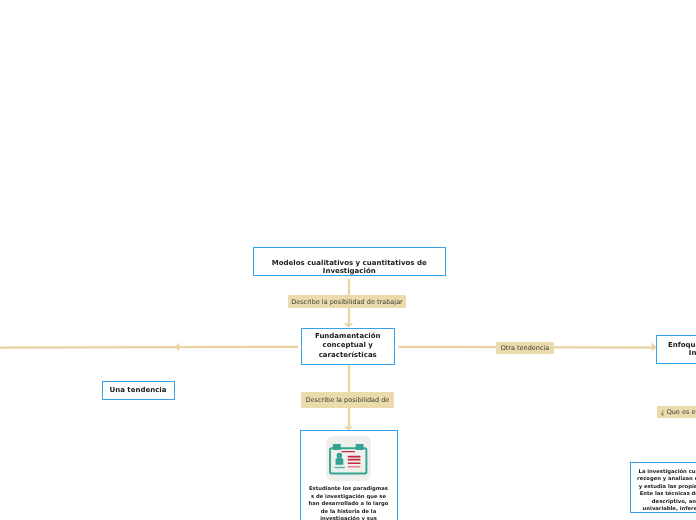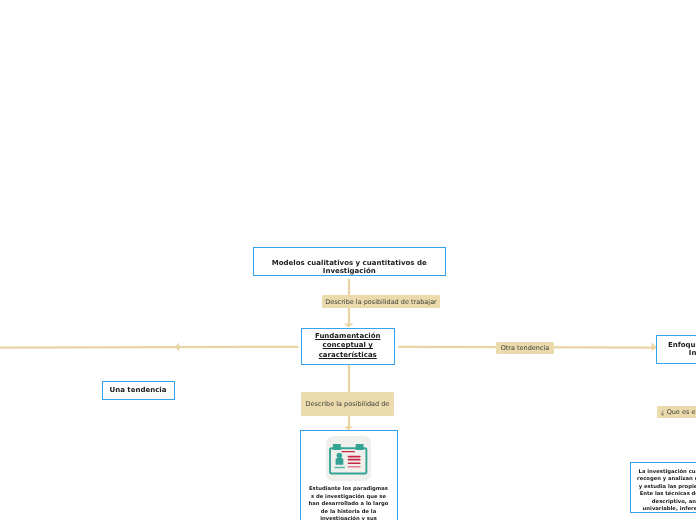--- a/index.html
+++ b/index.html
@@ -34,41 +34,41 @@
 
       <line x1="349.0" y1="364" x2="349.0" y2="427.2"></line>
       <polygon points="343.8,426.5 353.0,426.5 348.6,430.2" stroke="none"></polygon>
     </g>
   </svg>
 
   <div class="node" style="left:253px;top:247px;width:192.5px;height:28.5px;padding:12px 14px 0;">
     <span class="t" style="line-height:8.6px;">Modelos cualitativos y cuantitativos de Investigación</span>
   </div>
 
-  <div class="lbl" style="left:288px;top:295px;width:118px;height:13px;margin-left:34px;">
+  <div class="lbl" style="left:288px;top:295px;width:118px;height:13px;">
     <span>Describe la posibilidad de trabajar</span>
   </div>
 
   <div class="node" style="left:301px;top:327.5px;width:93.5px;height:37px;padding:0 6px;">
-    <span class="t" style="line-height:9.1px;text-decoration:underline;">Fundamentación conceptual y características</span>
+    <span class="t" style="line-height:9.1px;">Fundamentación conceptual y características</span>
   </div>
 
   <div class="node" style="left:101.5px;top:336.5px;width:73px;height:19.5px;margin-top:44px;">
     <span class="t">Una tendencia</span>
   </div>
 
   <div class="lbl" style="left:496px;top:342px;width:58px;height:12px;">
     <span>Otra tendencia</span>
   </div>
 
   <div class="node" style="left:655.8px;top:334.5px;width:119px;height:29.5px;padding:0 6px;">
     <span class="t" style="line-height:8px;">Enfoque cuantitativo de Investigación</span>
   </div>
 
-  <div class="lbl" style="left:301px;top:392px;width:93px;height:24px;">
+  <div class="lbl" style="left:301px;top:392px;width:93px;height:16px;">
     <span>Describe la posibilidad de</span>
   </div>
 
   <div class="lbl" style="left:657px;top:405.5px;width:73px;height:12.5px;">
     <span>¿ Que es el enfoque</span>
   </div>
 
   <div class="node" style="left:299.5px;top:430.2px;width:98px;height:105px;flex-direction:column;padding:5.2px 3px 0;justify-content:flex-start;">
     <span class="iconwrap">
       <svg width="45" height="45" viewBox="0 0 45 45">

